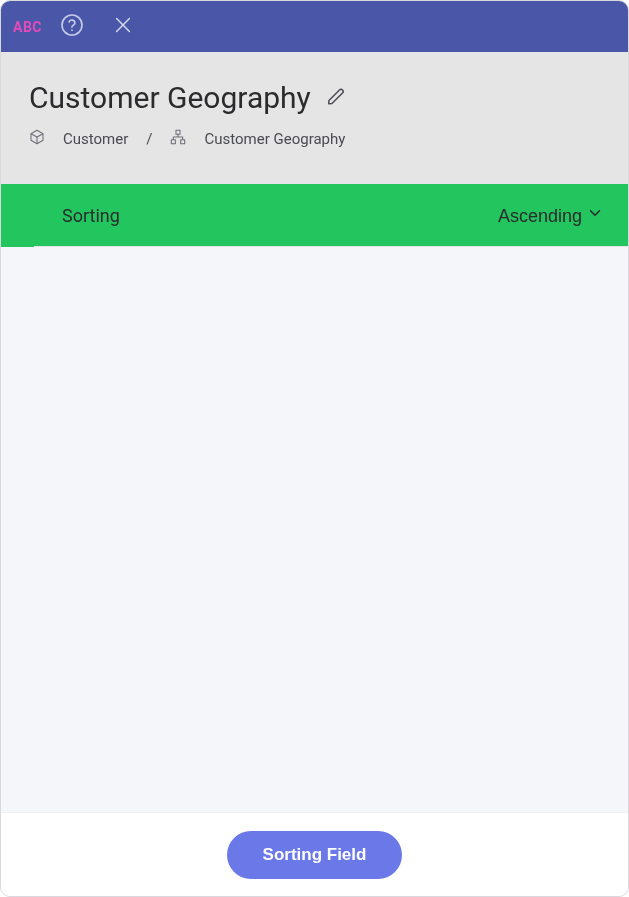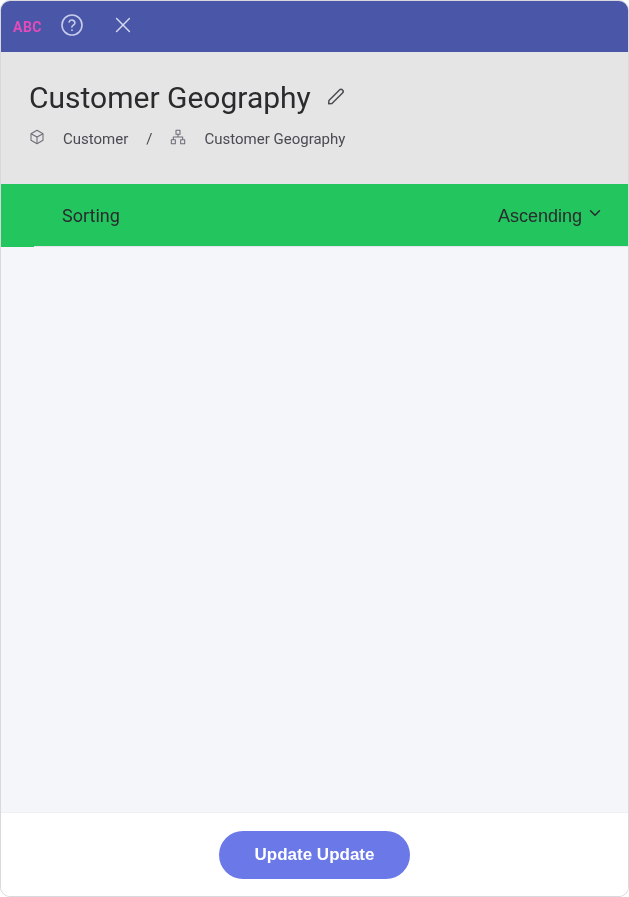--- a/index.html
+++ b/index.html
@@ -214,16 +214,16 @@
             <polyline points="6 9 12 15 18 9"></polyline>
           </svg>
         </span>
       </button>
     </div>
   </div>
 
   <div class="spacer"></div>
 
   <div class="footer">
-    <button class="update-btn">Update Update</button>
+    <button class="update-btn">Sorting Field</button>
   </div>
 
 </div>
 
 </body></html>

